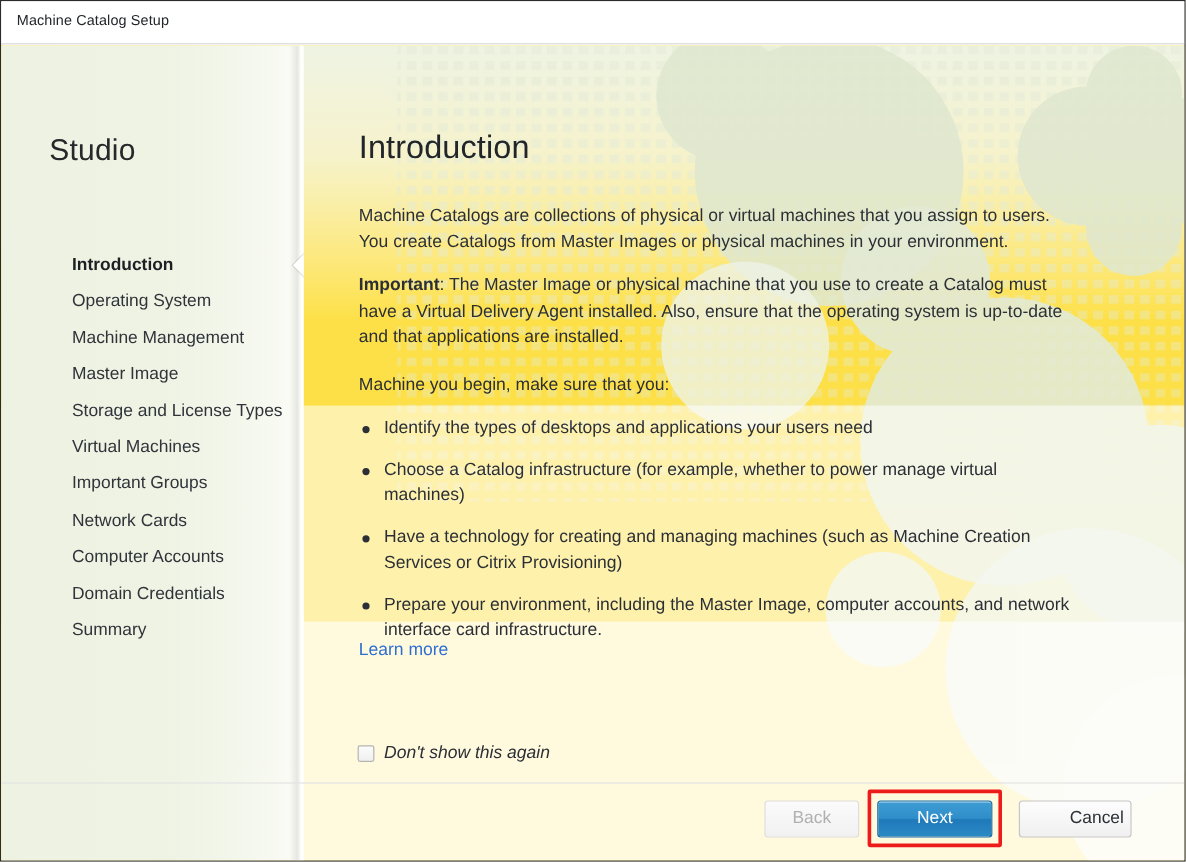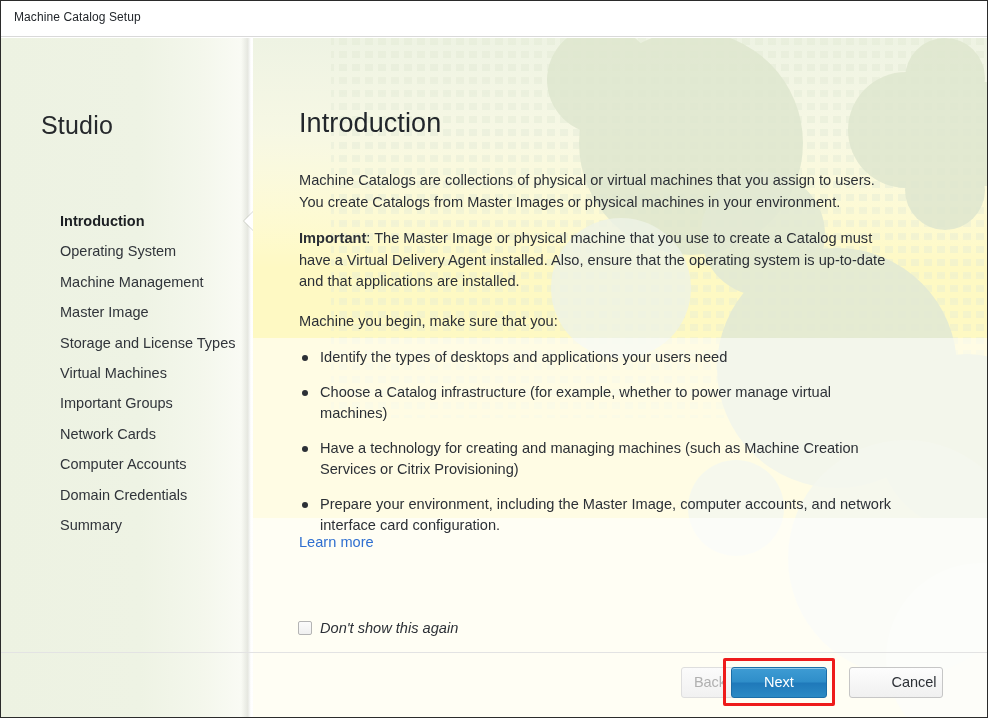--- a/index.html
+++ b/index.html
@@ -46,21 +46,21 @@
     white-space: nowrap;
   }
 
   
   #wizard {
     position: absolute;
     left: 0; top: 37px;
     width: 986px;
     height: 679px;
     overflow: hidden;
-    background: #fef9c3;
+    background: #fde047;
   }
 
   
   #bg-art {
     position: absolute;
     left: 0; top: 0;
     width: 986px;
     height: 679px;
     pointer-events: none;
   }
@@ -233,26 +233,25 @@
     box-sizing: border-box;
     font-size: 14.5px;
     text-align: center;
     line-height: 29px;
     border-radius: 3px;
     cursor: pointer;
     user-select: none;
   }
   #btn-back {
     left: 636px;
-    width: 58px;
+    width: 79px;
     border: 1px solid #dedede;
     background: linear-gradient(to bottom, #fbfbfb 0%, #f1f1f1 100%);
     color: #b0b0b0;
     cursor: default;
-    margin-left: 44px;
   }
   #btn-next {
     left: 730px;
     width: 96px;
     border: 1px solid #1b6ea8;
     color: #ffffff;
     background: linear-gradient(to bottom, #3e9cd4 0%, #2f8ec9 48%, #1f79ba 52%, #2b8ac4 100%);
     box-shadow: inset 0 1px 0 rgba(255,255,255,0.45);
   }
   
@@ -368,21 +367,21 @@
         <p class="tight">Machine Catalogs are collections of physical or virtual machines that you assign to users. You create Catalogs from Master Images or physical machines in your environment.</p>
 
         <p><b>Important</b><span>: </span><span>The Master Image or physical machine that you use to create a Catalog must have a Virtual Delivery Agent installed. Also, ensure that the operating system is up-to-date and that applications are installed.</span></p>
 
         <p class="tight">Machine you begin, make sure that you:</p>
 
         <ul class="checklist">
             <li>Identify the types of desktops and applications your users need</li>
             <li>Choose a Catalog infrastructure (for example, whether to power manage virtual machines)</li>
             <li>Have a technology for creating and managing machines (such as Machine Creation Services or Citrix Provisioning)</li>
-            <li>Prepare your environment, including the Master Image, computer accounts, and network interface card configuration.</li>
+            <li>Prepare your environment, including the Master Image, computer accounts, and network interface card infrastructure.</li>
           </ul>
       </div>
 
       <a id="learn-more" href="#">Learn more</a>
 
       <div id="dontshow-row">
         <div id="dontshow-box"></div>
         <div id="dontshow-label">Don't show this again</div>
       </div>
     </div>

